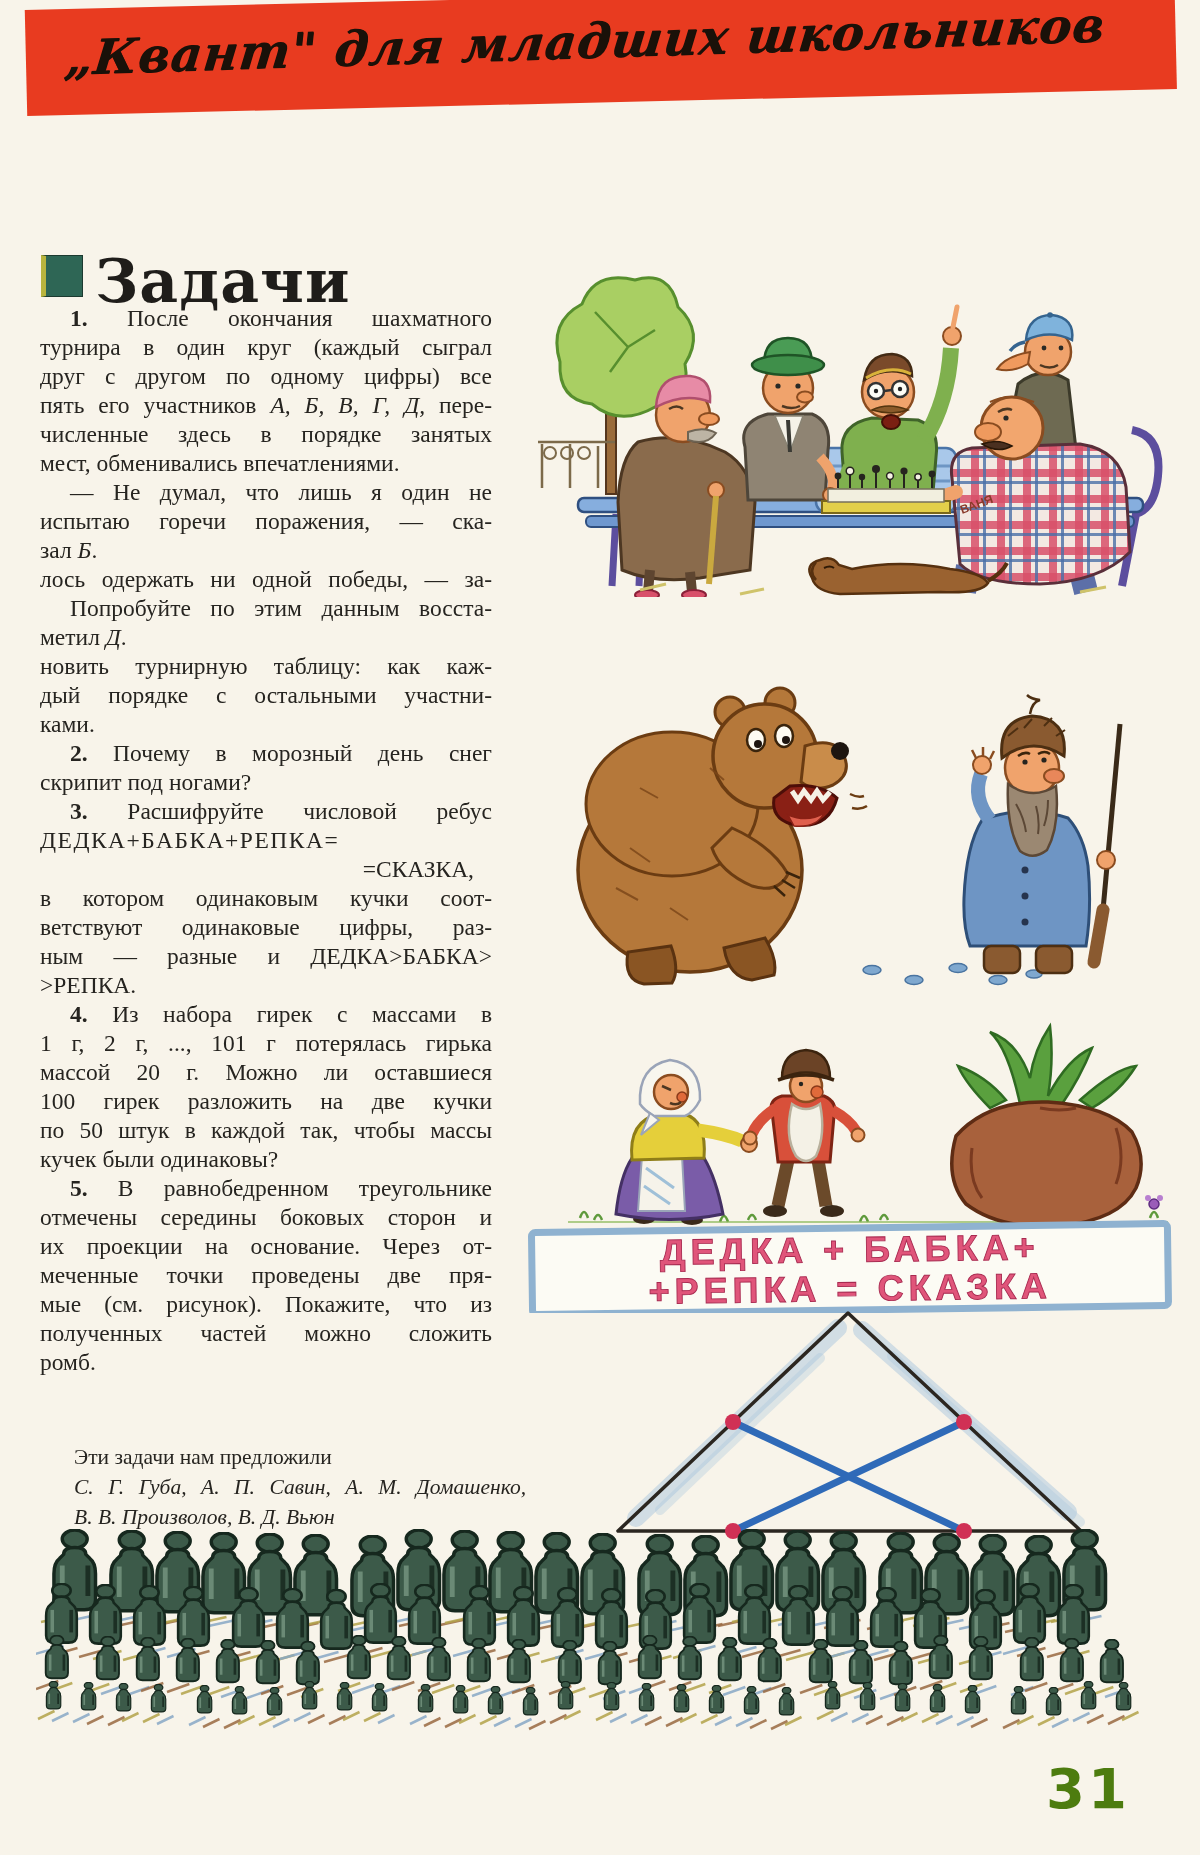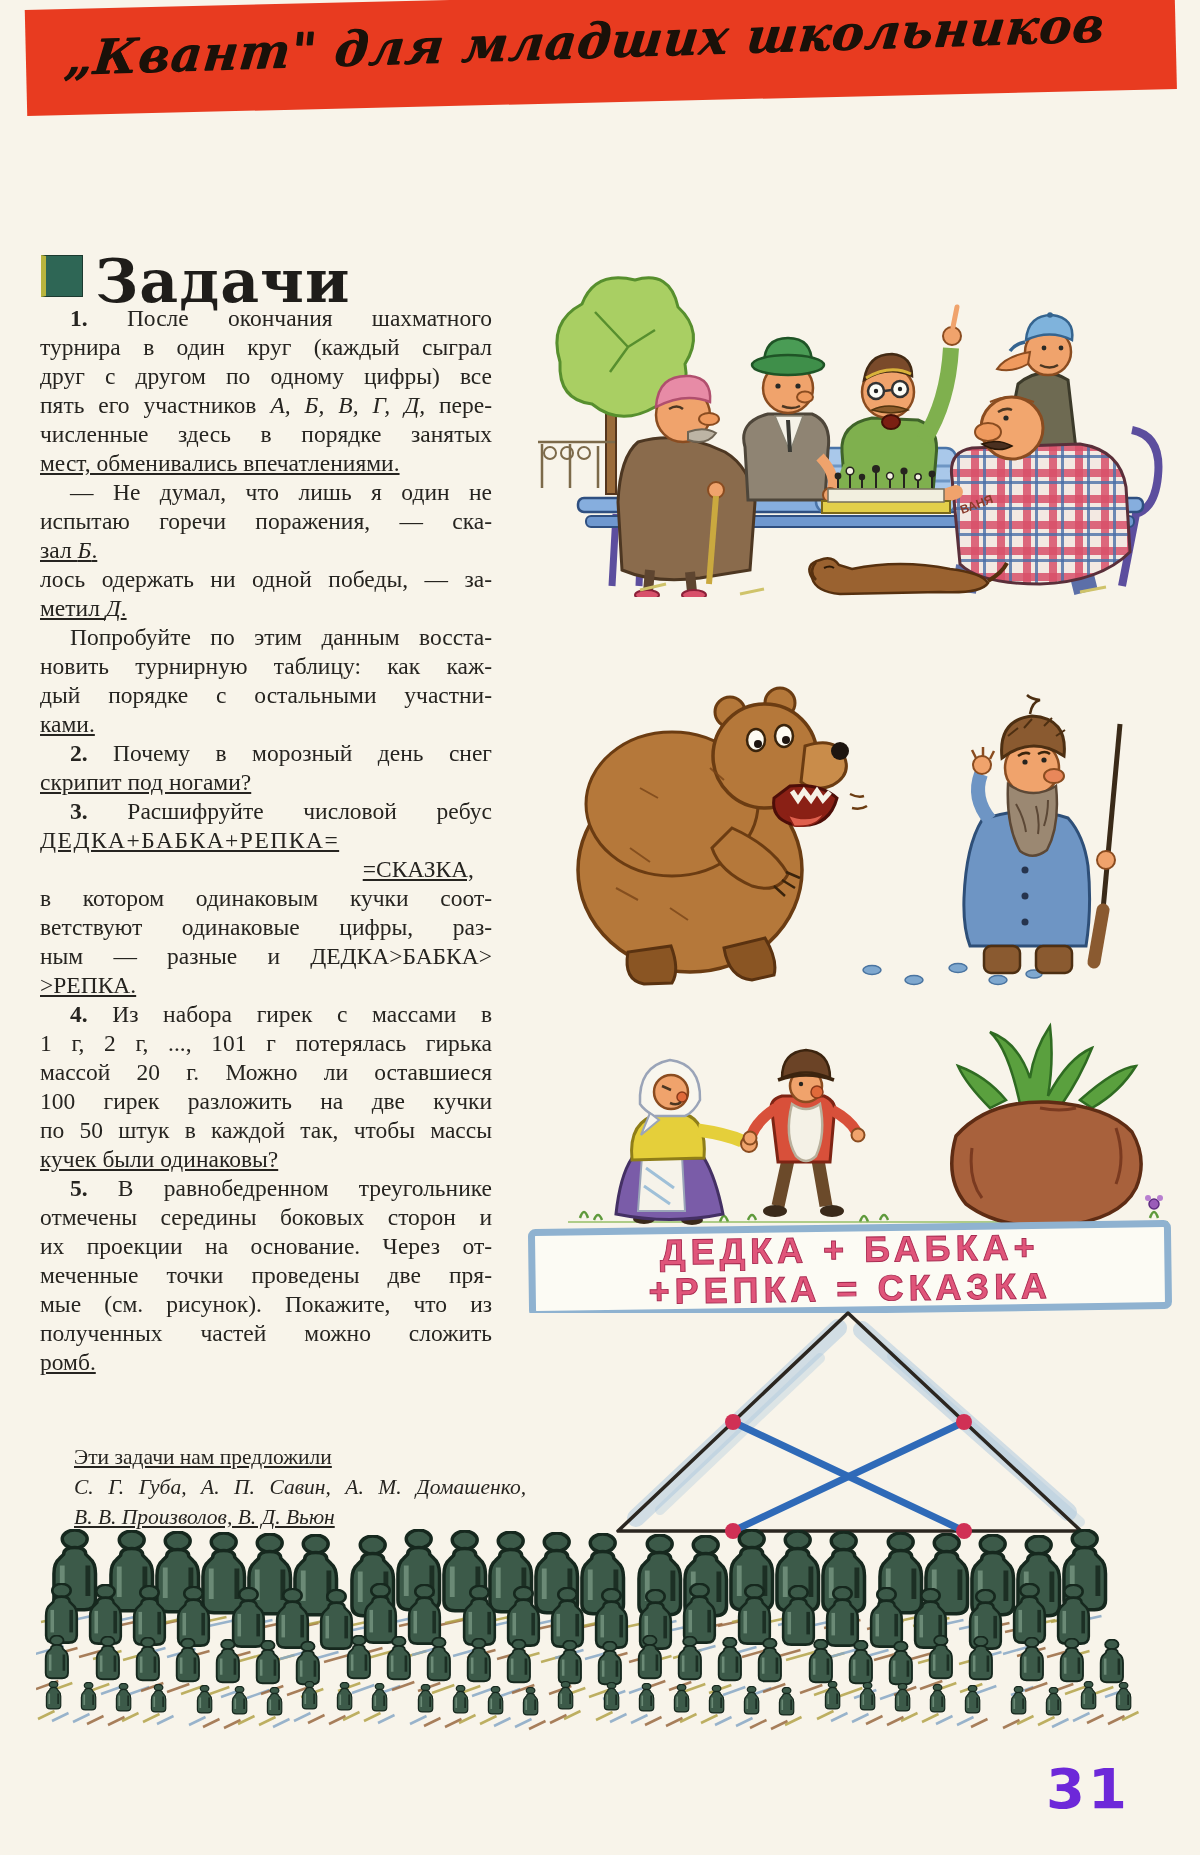--- a/index.html
+++ b/index.html
@@ -31,21 +31,21 @@
     position:absolute; left:95px; top:246px;
     font-family:"DejaVu Serif", serif; font-weight:bold; font-size:60px;
     color:#1f1d1a; letter-spacing:1px;
   }
   
   #problems{
     position:absolute; left:40px; top:304px; width:452px;
     font-size:23.5px; line-height:29px; color:#262420;
   }
   .tline{ text-align:justify; text-align-last:justify; white-space:normal; }
-  .tline.endl{ text-align-last:left;text-decoration:underline; }
+  .tline.endl{ text-align-last:left; }
   .tline.ind{ text-indent:30px; }
   .tline.ar{ text-align-last:right; padding-right:18px; box-sizing:border-box; }
   .tline.rebus{ letter-spacing:1.5px; }
   .tline i{ font-style:italic; }
   .tline b{ font-weight:bold; }
   #credits{
     position:absolute; left:40px; top:1442px; width:452px;
     font-size:21.5px; line-height:30px; color:#262420;margin-left:34px;
   }
   
@@ -56,21 +56,21 @@
   #illus-triangle{ left:540px; top:1296px; width:660px; height:254px; }
   #illus-weights{ left:36px; top:1528px; width:1124px; height:240px; }
   .signtext{
     font-family:"Liberation Sans", sans-serif; font-weight:bold;
     font-size:36px; fill:#e0557a; stroke:#a82a50; stroke-width:0.9px;
     letter-spacing:5px;
   }
   #page-number{
     position:absolute; left:1046px; top:1756px;
     font-family:"DejaVu Sans", sans-serif; font-weight:bold;
-    font-size:56px; color:#6d28d9; letter-spacing:3px;
+    font-size:56px; color:#4d7c0f; letter-spacing:3px;
   }
 </style>
 </head>
 <body>
 
 <div id="page">
 
   <div id="banner">
     <div id="banner-text">„Квант" для младших школьников</div>
   </div>
@@ -82,22 +82,22 @@
       <div class="tline ind"><b>1.</b> После окончания шахматного</div>
       <div class="tline">турнира в один круг (каждый сыграл</div>
       <div class="tline">друг с другом по одному цифры) все</div>
       <div class="tline">пять его участников <i>А, Б, В, Г, Д,</i> пере-</div>
       <div class="tline">численные здесь в порядке занятых</div>
       <div class="tline endl">мест, обменивались впечатлениями.</div>
       <div class="tline ind">— Не думал, что лишь я один не</div>
       <div class="tline">испытаю горечи поражения, — ска-</div>
       <div class="tline endl">зал <i>Б</i>.</div>
       <div class="tline">лось одержать ни одной победы, — за-</div>
+      <div class="tline ind">Попробуйте по этим данным восста-</div>
       <div class="tline endl">метил <i>Д</i>.</div>
-      <div class="tline ind">Попробуйте по этим данным восста-</div>
       <div class="tline">новить турнирную таблицу: как каж-</div>
       <div class="tline">дый порядке с остальными участни-</div>
       <div class="tline endl">ками.</div>
       <div class="tline ind"><b>2.</b> Почему в морозный день снег</div>
       <div class="tline endl">скрипит под ногами?</div>
       <div class="tline ind"><b>3.</b> Расшифруйте числовой ребус</div>
       <div class="tline endl rebus">ДЕДКА+БАБКА+РЕПКА=</div>
       <div class="tline endl ar">=СКАЗКА,</div>
       <div class="tline">в котором одинаковым кучки соот-</div>
       <div class="tline">ветствуют одинаковые цифры, раз-</div>

